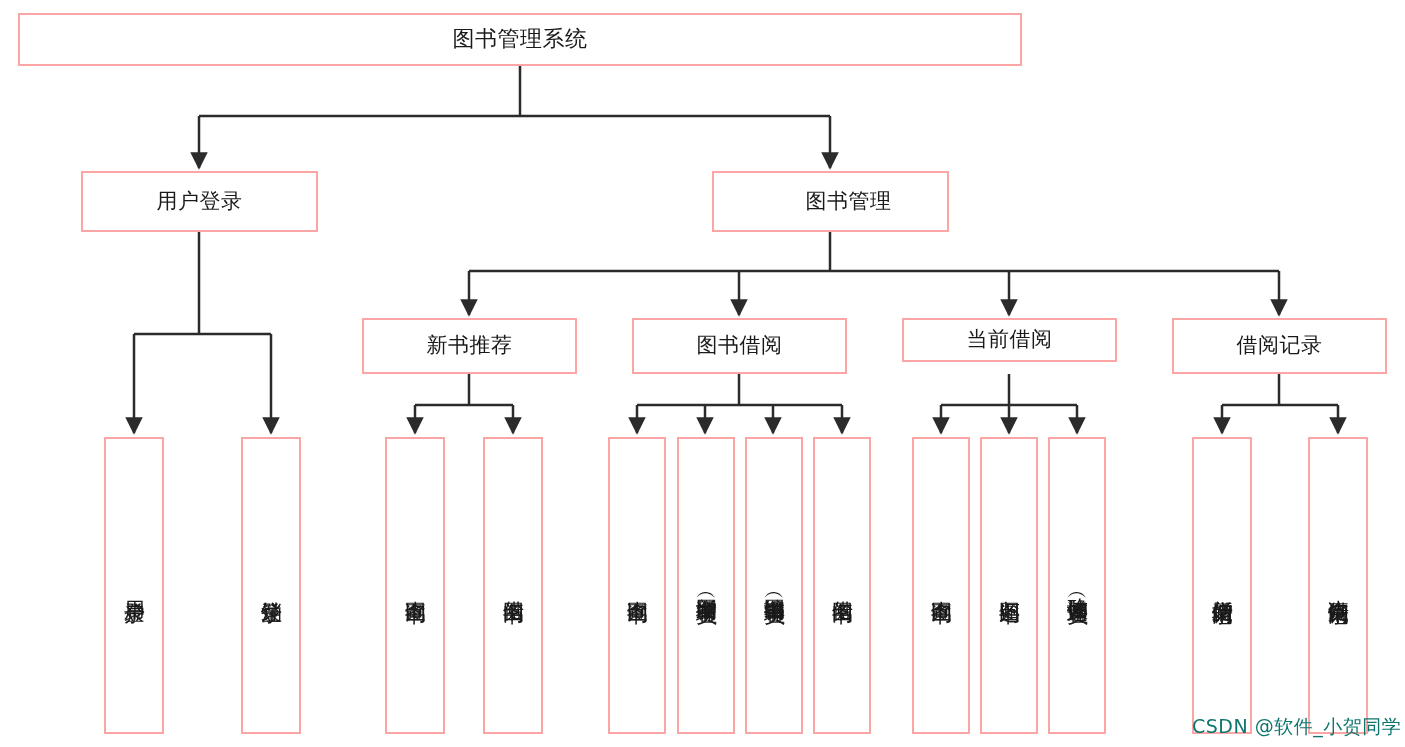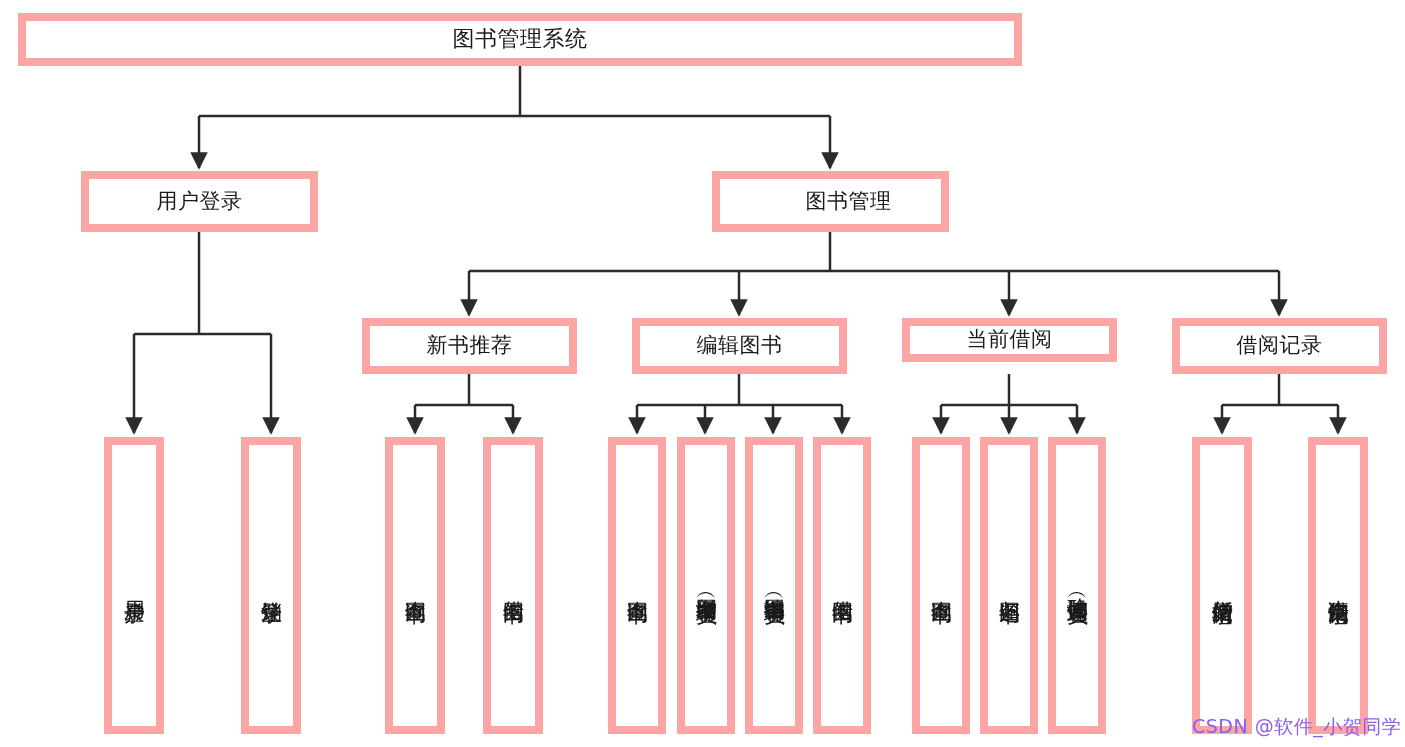--- a/index.html
+++ b/index.html
@@ -24,21 +24,21 @@
     left: 0;
     top: 0;
     width: 1405px;
     height: 747px;
     pointer-events: none;
   }
   .node {
     position: absolute;
     box-sizing: border-box;
     background: #ffffff;
-    border: 8px solid #fca5a5;
+    border: 2px solid #fca5a5;
     display: flex;
     align-items: center;
     justify-content: center;
     color: #1a1a1a;
   }
   .node.h {
     font-size: 21px;
     line-height: 1.2;
     letter-spacing: 0.5px;
   }
@@ -54,21 +54,21 @@
     text-orientation: upright;
     white-space: nowrap;
     display: block;
     text-align: center;
   }
   .node.root {
     font-size: 22px;
   }
   .watermark {
     position: absolute;
-    color: #8b5cf6;
+    color: #0f766e;
     font-size: 19px;
     letter-spacing: 0.5px;
     white-space: nowrap;
     user-select: none;
   }
 </style>
 </head>
 <body>
 
 <div id="canvas">
@@ -133,21 +133,21 @@
 
   <div class="node h" style="left:712px; top:171px; width:237px; height:61px;padding-left:36px;">
     <span>图书管理</span>
   </div>
 
   <div class="node h" style="left:362px; top:318px; width:215px; height:56px;">
     <span>新书推荐</span>
   </div>
 
   <div class="node h" style="left:632px; top:318px; width:215px; height:56px;">
-    <span>编辑图书</span>
+    <span>图书借阅</span>
   </div>
 
   <div class="node h" style="left:902px; top:318px; width:215px; height:44px;">
     <span>当前借阅</span>
   </div>
 
   <div class="node h" style="left:1172px; top:318px; width:215px; height:56px;">
     <span>借阅记录</span>
   </div>
 

